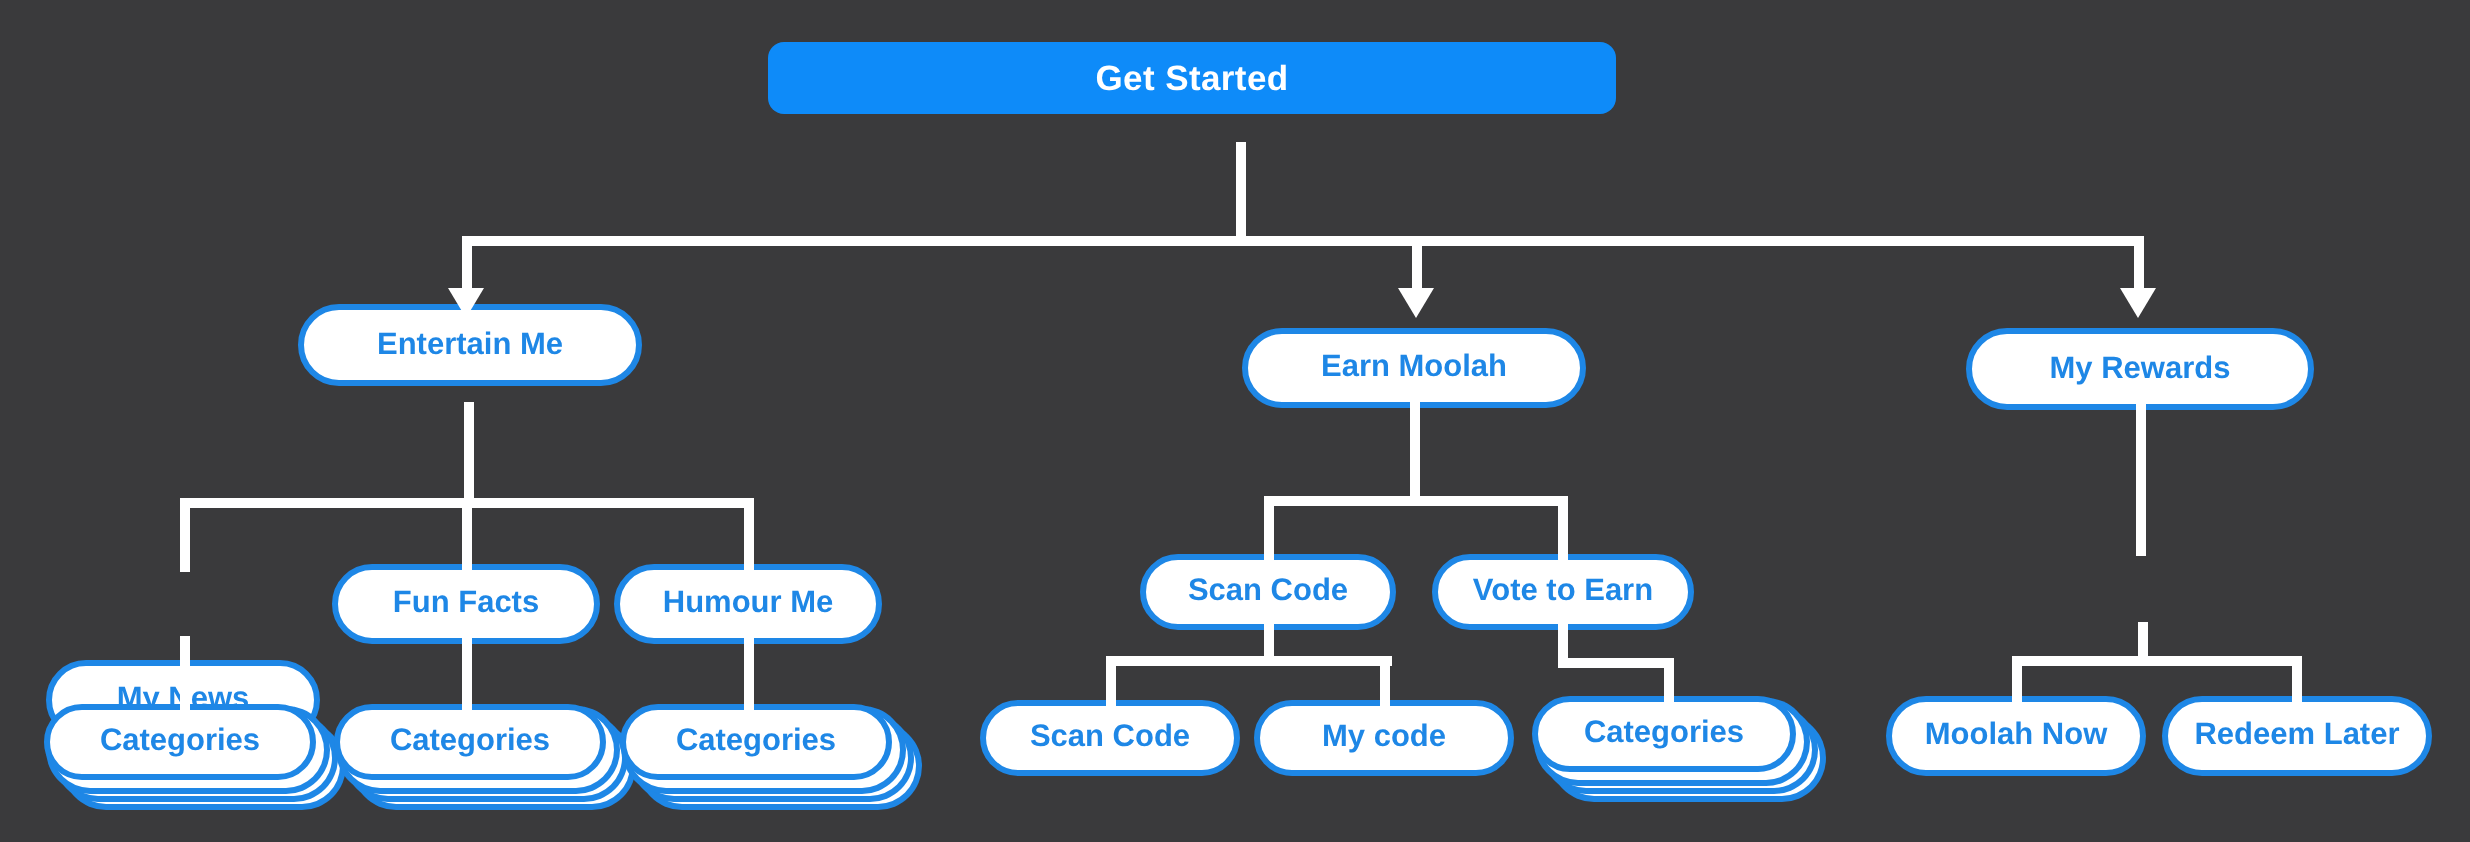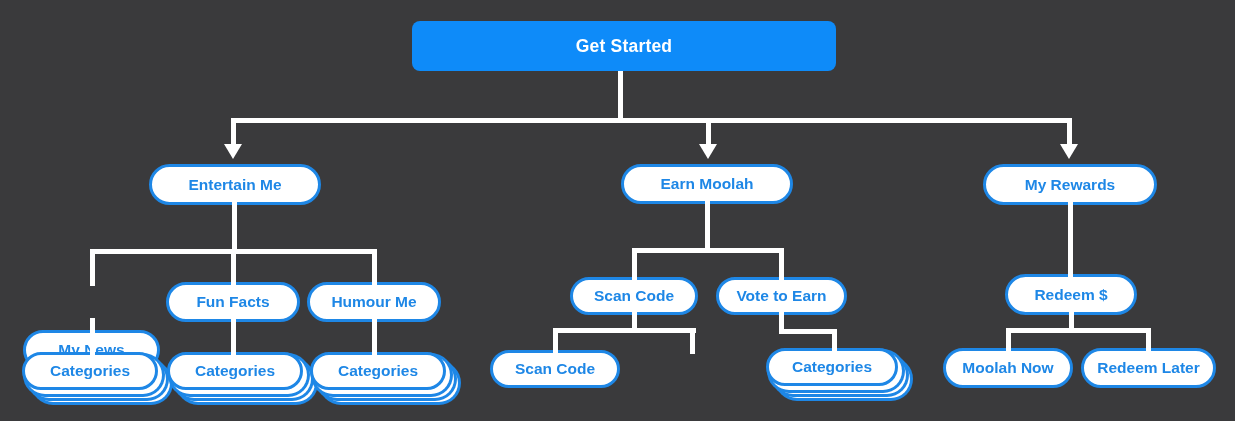--- a/index.html
+++ b/index.html
@@ -67,38 +67,38 @@
   <div class="line" style="left:779px;top:311px;width:5px;height:23px;"></div>
   <div class="line" style="left:779px;top:329px;width:58px;height:5px;"></div>
   <div class="line" style="left:832px;top:329px;width:5px;height:23px;"></div>
 
   <div class="line" style="left:1068px;top:201px;width:5px;height:77px;"></div>
   <div class="line" style="left:1069px;top:311px;width:5px;height:22px;"></div>
   <div class="line" style="left:1006px;top:328px;width:145px;height:5px;"></div>
   <div class="line" style="left:1006px;top:328px;width:5px;height:24px;"></div>
   <div class="line" style="left:1146px;top:328px;width:5px;height:24px;"></div>
 
-  <div class="root" style="left:412px;top:21px;width:424px;height:50px;">Get Started</div>
+  <div class="root" style="left:384px;top:21px;width:424px;height:36px;">Get Started</div>
 
-  <div class="pill" style="left:149px;top:164px;width:172px;height:41px;">Entertain Me</div>
+  <div class="pill" style="left:149px;top:152px;width:172px;height:41px;">Entertain Me</div>
   <div class="pill" style="left:621px;top:164px;width:172px;height:40px;">Earn Moolah</div>
   <div class="pill" style="left:983px;top:164px;width:174px;height:41px;text-align:center;">My Rewards</div>
 
   <div class="pill" style="left:23px;top:282px;width:137px;height:40px;margin-top:48px;">My News</div>
   <div class="pill" style="left:166px;top:282px;width:134px;height:40px;">Fun Facts</div>
   <div class="pill" style="left:307px;top:282px;width:134px;height:40px;">Humour Me</div>
 
   <div class="pill" style="left:570px;top:277px;width:128px;height:38px;">Scan Code</div>
   <div class="pill" style="left:716px;top:277px;width:131px;height:38px;">Vote to Earn</div>
 
-  <div class="pill" style="left:1005px;top:274px;width:132px;height:41px;">Redeem $</div>
 
   <div class="pill stacked" style="left:22px;top:352px;width:136px;height:38px;">Categories</div>
   <div class="pill stacked" style="left:167px;top:352px;width:136px;height:38px;">Categories</div>
   <div class="pill stacked" style="left:310px;top:352px;width:136px;height:38px;">Categories</div>
 
   <div class="pill" style="left:490px;top:350px;width:130px;height:38px;">Scan Code</div>
+  <div class="pill" style="left:627px;top:350px;width:130px;height:38px;">My code</div>
   <div class="pill stacked" style="left:766px;top:348px;width:132px;height:38px;">Categories</div>
 
   <div class="pill" style="left:943px;top:348px;width:130px;height:40px;">Moolah Now</div>
   <div class="pill" style="left:1081px;top:348px;width:135px;height:40px;">Redeem Later</div>
 
 </div>
 
 </body></html>

